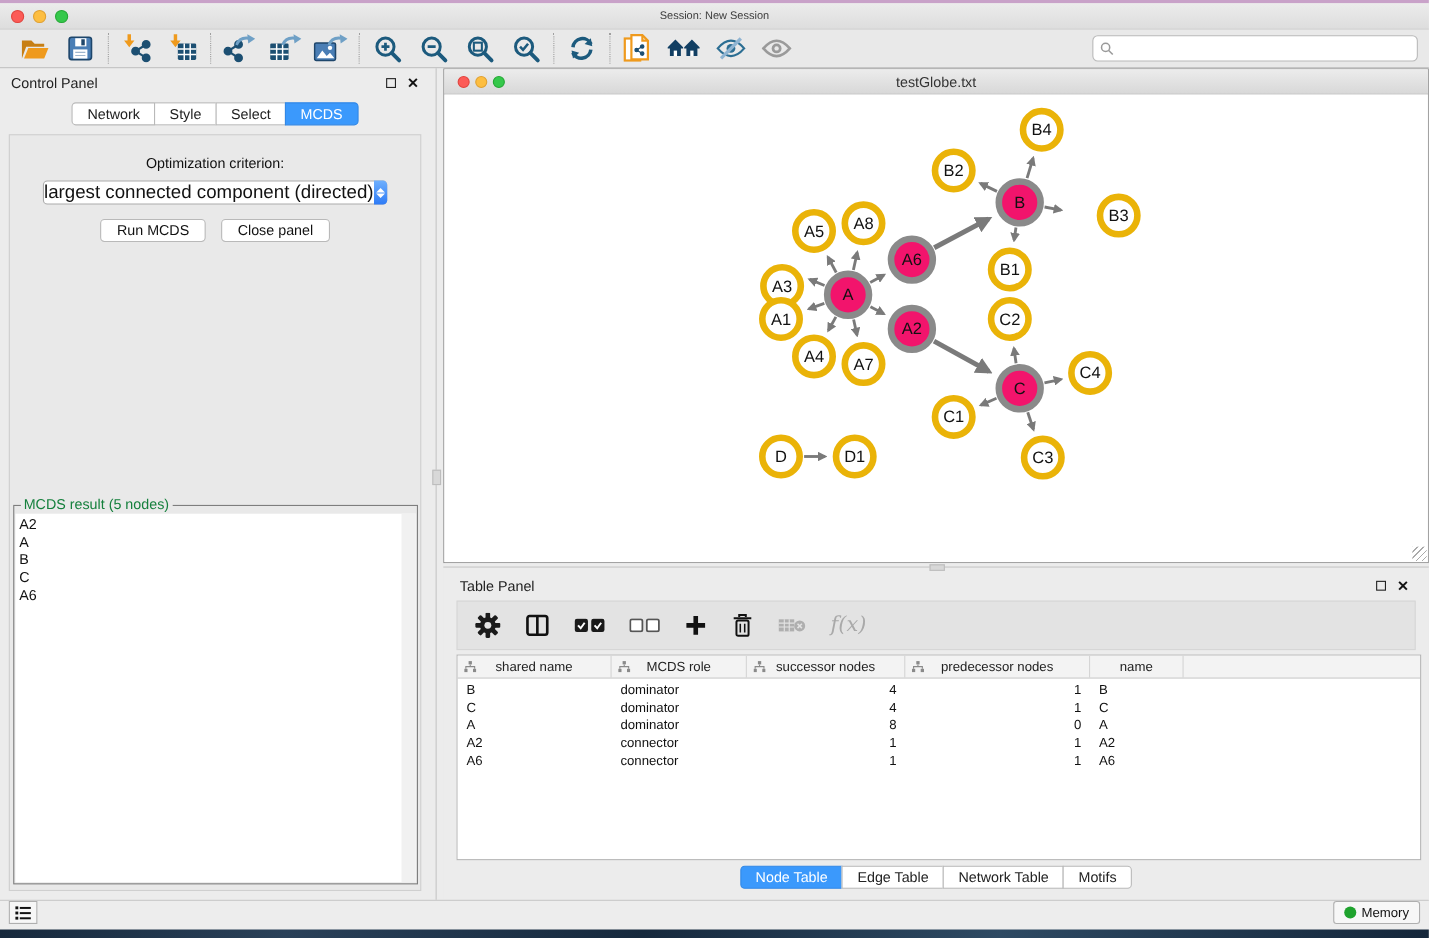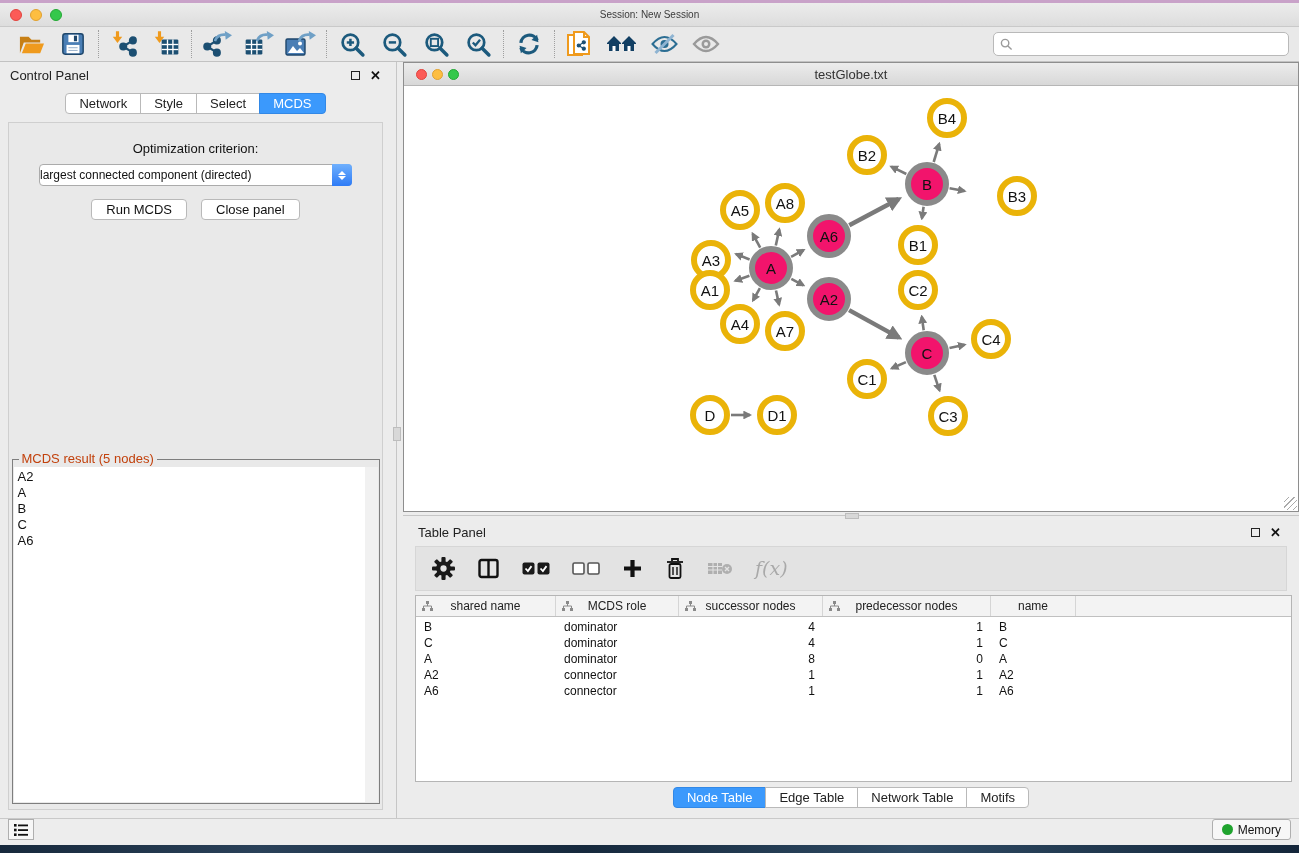--- a/index.html
+++ b/index.html
@@ -41,35 +41,35 @@
     padding:2px 13px; margin-left:-1px; cursor:default; white-space:nowrap; }
   .seg-tab:first-child { border-radius:4px 0 0 4px; margin-left:0; }
   .seg-tab:last-child { border-radius:0 4px 4px 0; }
   .seg-tab.active { background:#3B99FC; border-color:#3288E6; color:#fff; }
 
   .cp-content { flex:1; margin:8px; background:#E9E9E9; border:1px solid #CFCFCF;
     display:flex; flex-direction:column; align-items:center; min-height:0; }
   .opt-label { font-size:13px; color:#111; margin-top:18px; }
   .combo { margin-top:8px; width:313px; height:22px; background:#fff; border:1px solid #ABABAB;
     border-radius:4px; display:flex; align-items:center; position:relative; cursor:default; }
-  .combo-text { font-size:12px; padding-left:0; flex:1; color:#111; white-space:nowrap; }
+  .combo-text { font-size:17px; padding-left:0; flex:1; color:#111; white-space:nowrap;text-align:right; }
   .combo-stepper { width:20px; height:22px; margin:-1px -1px -1px 0; border-radius:0 4px 4px 0;
     background:linear-gradient(#6FB0FD,#2E7BF6); display:flex; flex-direction:column;
     align-items:center; justify-content:center; gap:1px; }
   .chev { width:0; height:0; border-left:4px solid transparent; border-right:4px solid transparent; }
   .chev.up { border-bottom:4px solid #fff; }
   .chev.down { border-top:4px solid #fff; }
   .btn-row { display:flex; gap:14px; margin-top:13px; }
   .push-btn { font-size:13px; color:#111; background:#fff; border:1px solid #B9B9B9;
     border-radius:4px; padding:2px 14px; cursor:default; }
 
   .groupbox { margin-top:auto; margin-bottom:5px; width:368px; height:345px; position:relative;
     border:1px solid #7E7E7E; }
   .group-title { position:absolute; top:-9px; left:6px; background:#E9E9E9; padding:0 3px;
-    font-size:13px; color:#c2410c; }
+    font-size:13px; color:#15803d; }
   .result-area { position:absolute; left:1px; right:1px; top:7px; bottom:1px; background:#fff; }
   .scroll-track { position:absolute; right:0; top:0; bottom:0; width:13px; background:#F1F1F1; }
   .result-item { font-size:13px; color:#111; line-height:16px; padding-left:4px; }
   .result-list { padding-top:2px; }
 
   .vsplit { width:12px; position:relative; }
   .vsplit::before { content:""; position:absolute; left:5px; top:0; bottom:0; width:1px; background:#C6C6C6; }
   .vsplit .handle { position:absolute; left:2px; top:365px; width:8px; height:14px;
     background:#D8D8D8; border:1px solid #BDBDBD; }
 

